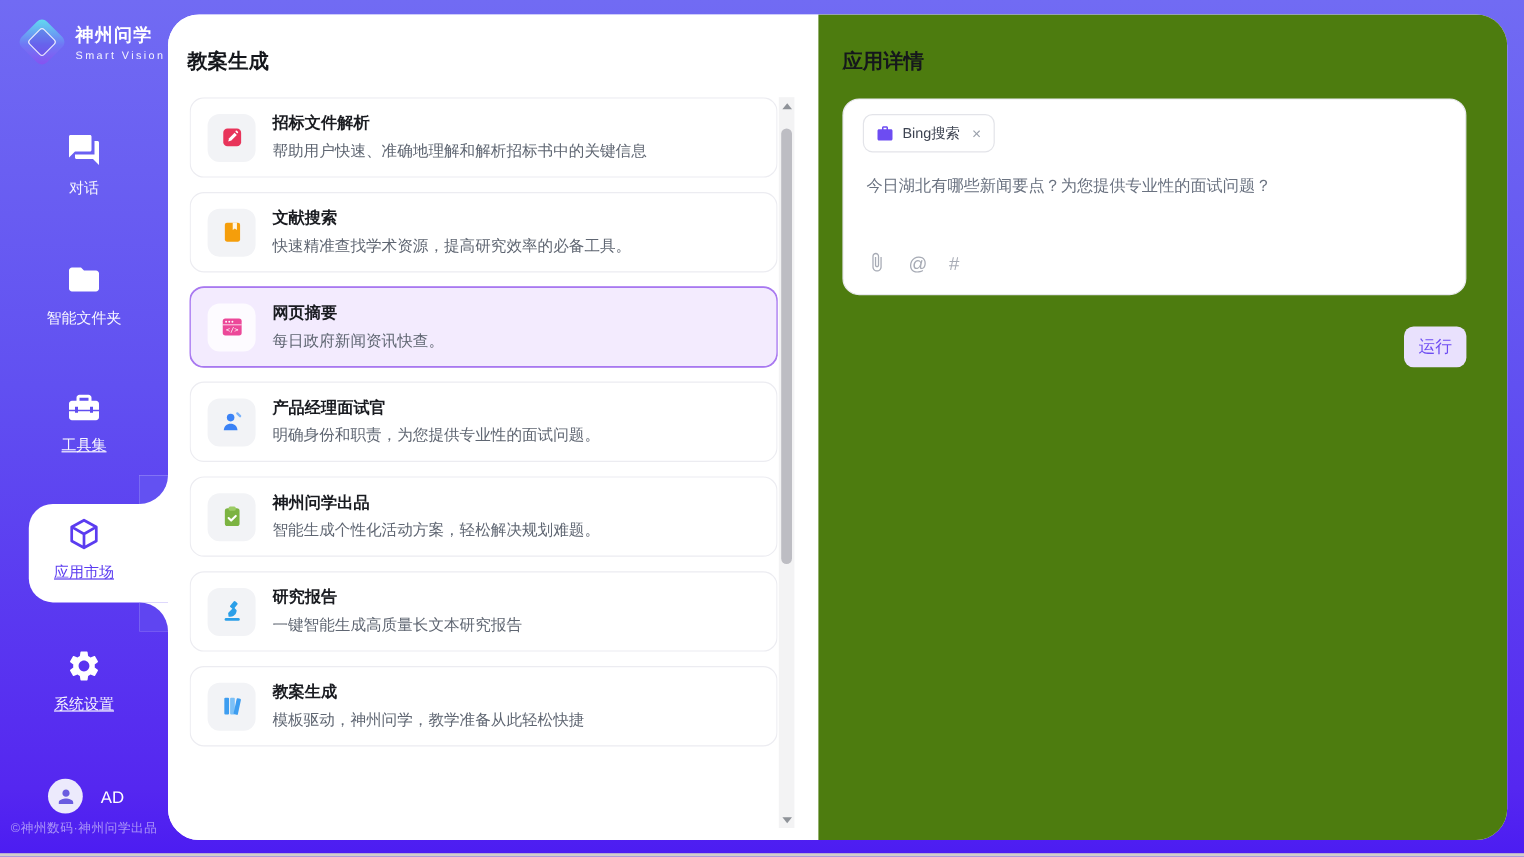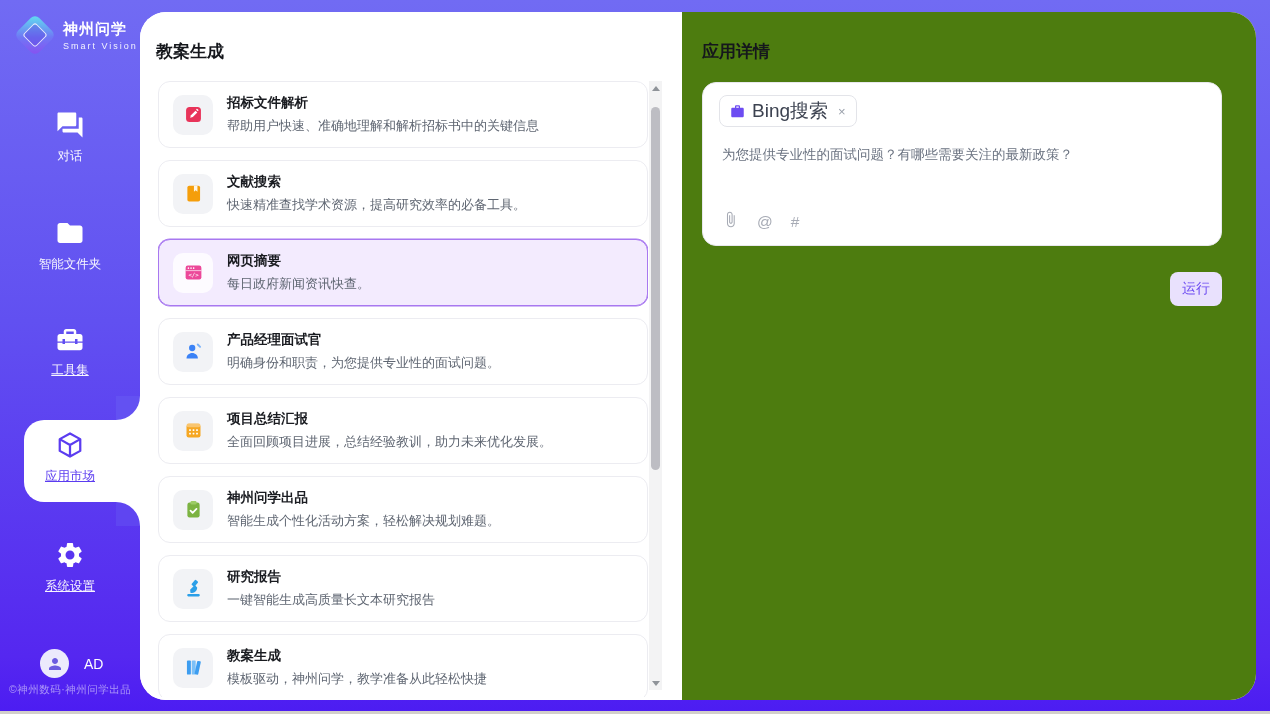--- a/index.html
+++ b/index.html
@@ -69,21 +69,21 @@
   .tri-down { width:0; height:0; border-left:4px solid transparent; border-right:4px solid transparent; border-top:5px solid #8f9399; }
   .sb-thumb { position:absolute; left:2px; top:26px; width:9px; height:363px; background:#bdbdc3; border-radius:5px; }
 
   
   .detail-pane { position:relative; flex:1; background:#4d7c0f; }
   .detail-card { position:absolute; left:20px; top:70px; right:34px; height:164px;
                  background:#fff; border:1px solid #e8e8ed; border-radius:14px; }
   .chip { position:absolute; left:16px; top:12px; display:inline-flex; align-items:center; gap:7px;
           height:32px; padding:0 10px; border:1px solid #e3e4e9; border-radius:8px; background:#fff; cursor:pointer; }
   .chip svg { width:15px; height:15px; fill:#6d4cf2; }
-  .chip-label { font-size:19px; color:#3c4250; }
+  .chip-label { font-size:12px; color:#3c4250; }
   .chip-close { font-size:13px; color:#9aa0ab; margin-left:3px; cursor:pointer; }
   .query-text { position:absolute; left:19px; top:62px; right:18px; font-size:13.5px; color:#6a7280; line-height:1.5; }
   .input-icons { position:absolute; left:19px; bottom:13px; display:flex; align-items:center; gap:18px; color:#a7abb5; }
   .input-icons svg { width:17px; height:17px; fill:#a7abb5; }
   .glyph-icon { font-size:15.5px; color:#a7abb5; cursor:pointer; }
   .run-button { position:absolute; right:34px; top:260px; width:52px; height:34px;
                 background:#e9e1fd; color:#6d4cf2; font-size:14px; border:none; border-radius:8px;
                 display:flex; align-items:center; justify-content:center; cursor:pointer;
                 font-family:"Liberation Sans", sans-serif; }
 </style>
@@ -219,40 +219,20 @@
               <path d="M4 20c0-3.6 2.9-6.2 6.5-6.2S17 16.4 17 20z" fill="#3b82f6"></path>
               <rect x="15.2" y="4.2" width="6" height="2.2" rx="1.1" transform="rotate(45 18.2 5.3)" fill="#7db4fa"></rect>
             </svg>
         </div>
         <div>
           <div class="app-name">产品经理面试官</div>
           <div class="app-desc">明确身份和职责，为您提供专业性的面试问题。</div>
         </div>
       </div>
 
-      <div class="app-item">
-        <div class="tile">
-          <svg viewBox="0 0 24 24">
-              <rect x="4" y="4" width="16" height="16" rx="2.5" fill="#f6a723"></rect>
-              <rect x="4" y="4" width="16" height="4.2" rx="2.5" fill="#fff" opacity=".35"></rect>
-              <g fill="#fff">
-                <rect x="7" y="10.5" width="2" height="2" rx=".4"></rect>
-                <rect x="11" y="10.5" width="2" height="2" rx=".4"></rect>
-                <rect x="15" y="10.5" width="2" height="2" rx=".4"></rect>
-                <rect x="7" y="14.5" width="2" height="2" rx=".4"></rect>
-                <rect x="11" y="14.5" width="2" height="2" rx=".4"></rect>
-                <rect x="15" y="14.5" width="2" height="2" rx=".4"></rect>
-              </g>
-            </svg>
-        </div>
-        <div>
-          <div class="app-name">项目总结汇报</div>
-          <div class="app-desc">全面回顾项目进展，总结经验教训，助力未来优化发展。</div>
-        </div>
-      </div>
 
       <div class="app-item">
         <div class="tile">
           <svg viewBox="0 0 24 24">
               <rect x="5" y="4" width="14" height="17" rx="2.5" fill="#7cb342"></rect>
               <rect x="8.5" y="2.4" width="7" height="4" rx="1.6" fill="#9ccc65"></rect>
               <path d="M8.6 13.4l2.4 2.4 4.4-4.4" stroke="#fff" stroke-width="2" fill="none" stroke-linecap="round" stroke-linejoin="round"></path>
             </svg>
         </div>
         <div>
@@ -307,21 +287,21 @@
 
     <div class="detail-card">
       <div class="chip">
         <svg viewBox="0 0 24 24">
             <path d="M20 6h-4V4c0-1.11-.89-2-2-2h-4c-1.11 0-2 .89-2 2v2H4c-1.11 0-1.99.89-1.99 2L2 19c0 1.11.89 2 2 2h16c1.11 0 2-.89 2-2V8c0-1.11-.89-2-2-2zm-6 0h-4V4h4v2z"></path>
           </svg>
         <span class="chip-label">Bing搜索</span>
         <span class="chip-close">×</span>
       </div>
 
-      <div class="query-text">为您提供专业性的面试问题？有哪些需要关注的最新政策？</div>
+      <div class="query-text">今日湖北有哪些新闻要点？为您提供专业性的面试问题？</div>
 
       <div class="input-icons">
         <span>
           <svg viewBox="0 0 24 24">
               <path d="M16.5 6v11.5c0 2.21-1.79 4-4 4s-4-1.79-4-4V5c0-1.38 1.12-2.5 2.5-2.5s2.5 1.12 2.5 2.5v10.5c0 .55-.45 1-1 1s-1-.45-1-1V6H10v9.5c0 1.38 1.12 2.5 2.5 2.5s2.5-1.12 2.5-2.5V5c0-2.21-1.79-4-4-4S7 2.79 7 5v12.5c0 3.04 2.46 5.5 5.5 5.5s5.5-2.46 5.5-5.5V6h-1.5z"></path>
             </svg>
         </span>
         <span class="glyph-icon">@</span>
         <span class="glyph-icon">#</span>
       </div>

